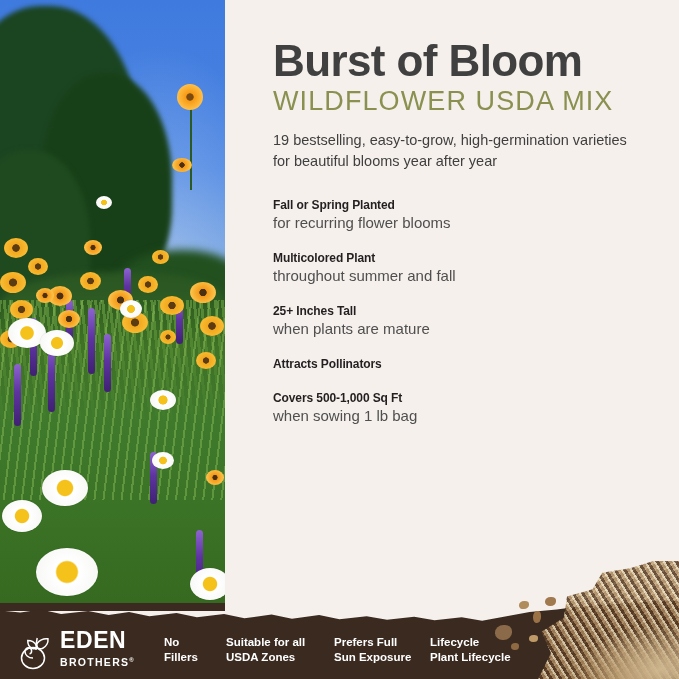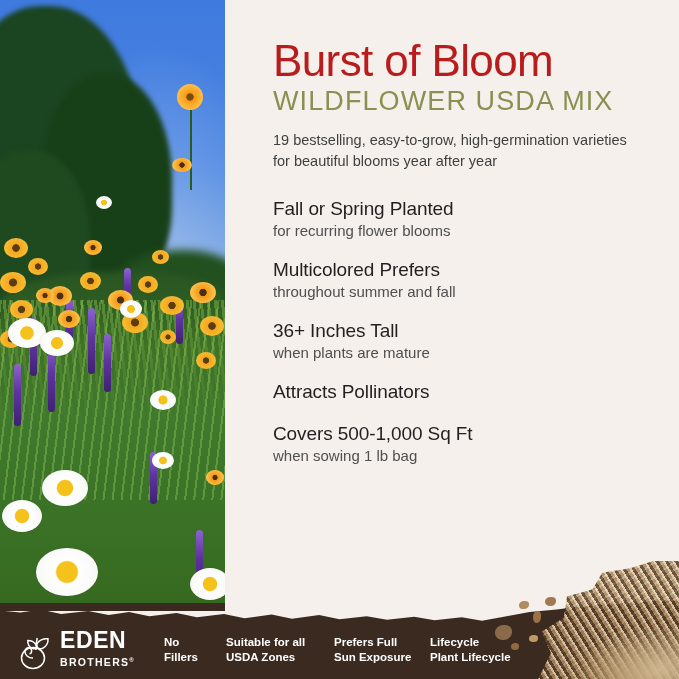--- a/index.html
+++ b/index.html
@@ -62,31 +62,31 @@
   .stem { position:absolute; width:2px; background:#2d5a1e; }
   .tallflower {
     position:absolute; width:26px; height:26px; border-radius:50%;
     background:radial-gradient(circle at 50% 50%, #7a4a10 0 18%, #f79a14 22%, #ffc149 72%, #ee9a10 100%);
   }
   .soil-strip { position:absolute; left:0; bottom:0; width:100%; height:8px; background:#3b2a20; }
 
   
   #content { position:absolute; left:225px; top:0; right:0; bottom:68px; padding:38px 30px 0 48px; }
   #title {
-    font-size:44px; font-weight:normal; color:#b91c1c; letter-spacing:-.6px;
+    font-size:44px; font-weight:bold; color:#404040; letter-spacing:-.6px;
     line-height:1.05; white-space:nowrap;
   }
   #subtitle {
     font-size:27px; color:#8a9150; letter-spacing:1.1px; margin-top:2px;
     font-weight:normal; white-space:nowrap;
   }
   #lede { margin-top:13px; font-size:14.5px; line-height:1.45; color:#3f3f3f; max-width:360px; }
   #features { margin-top:26px; }
   .feature { margin-bottom:20px; }
-  .feature .f-head { font-size:19px; font-weight:normal; color:#231f20; letter-spacing:-.1px; }
+  .feature .f-head { font-size:12px; font-weight:bold; color:#231f20; letter-spacing:-.1px; }
   .feature .f-sub { font-size:15px; color:#4f4f4f; margin-top:2px; }
 
   
   #footer { position:absolute; left:0; bottom:0; width:100%; height:80px; }
   #torn {
     position:absolute; left:0; top:0; width:100%; height:26px;
     background:#3b2a20;
     clip-path:polygon(0% 100%,0% 44%,3% 52%,6% 40%,9% 58%,13% 46%,16% 62%,19% 50%,22% 66%,26% 54%,29% 70%,33% 58%,36% 74%,40% 60%,43% 76%,47% 62%,50% 78%,54% 66%,57% 80%,61% 68%,64% 82%,68% 70%,71% 84%,75% 64%,78% 50%,82% 40%,85% 30%,89% 22%,92% 16%,96% 10%,100% 6%,100% 100%);
   }
   #footer-bar { position:absolute; left:0; top:22px; width:100%; height:58px; background:#3b2a20; }
@@ -187,25 +187,25 @@
     <h1 id="title">Burst of Bloom</h1>
     <h2 id="subtitle">WILDFLOWER USDA MIX</h2>
     <p id="lede">19 bestselling, easy-to-grow, high-germination varieties for beautiful blooms year after year</p>
 
     <div id="features">
       <div class="feature">
         <div class="f-head">Fall or Spring Planted</div>
         <div class="f-sub">for recurring flower blooms</div>
       </div>
       <div class="feature">
-        <div class="f-head">Multicolored Prefers</div>
+        <div class="f-head">Multicolored Plant</div>
         <div class="f-sub">throughout summer and fall</div>
       </div>
       <div class="feature">
-        <div class="f-head">36+ Inches Tall</div>
+        <div class="f-head">25+ Inches Tall</div>
         <div class="f-sub">when plants are mature</div>
       </div>
       <div class="feature">
         <div class="f-head">Attracts Pollinators</div>
       </div>
       <div class="feature">
         <div class="f-head">Covers 500-1,000 Sq Ft</div>
         <div class="f-sub">when sowing 1 lb bag</div>
       </div>
     </div>

